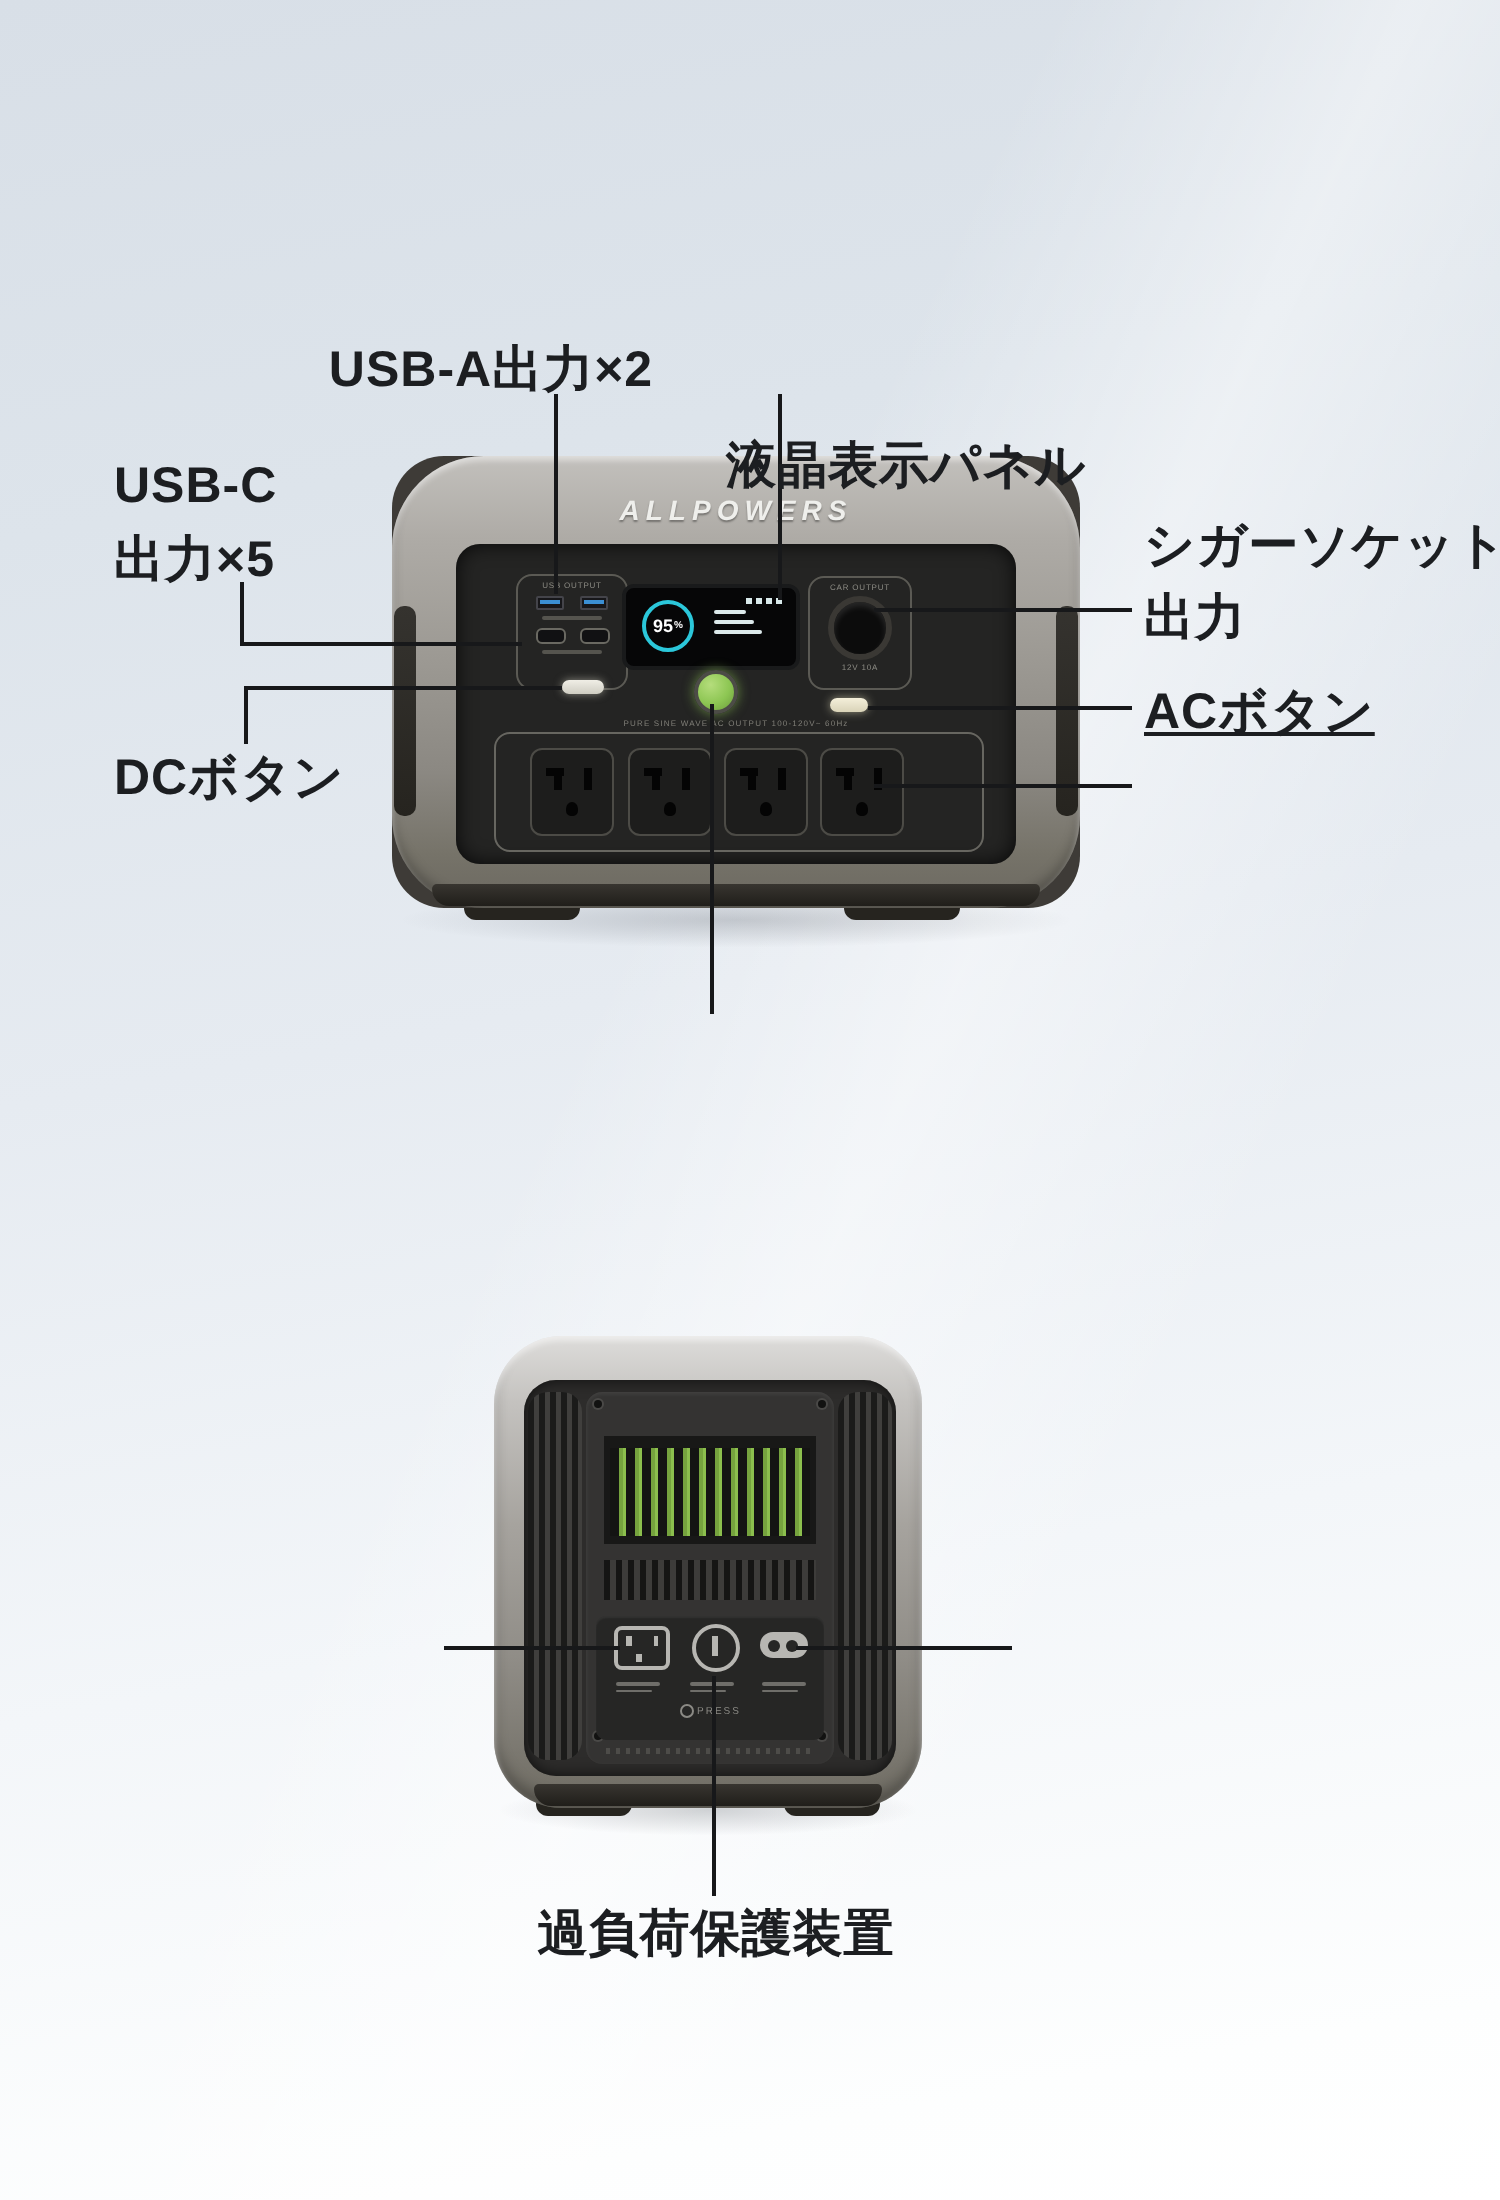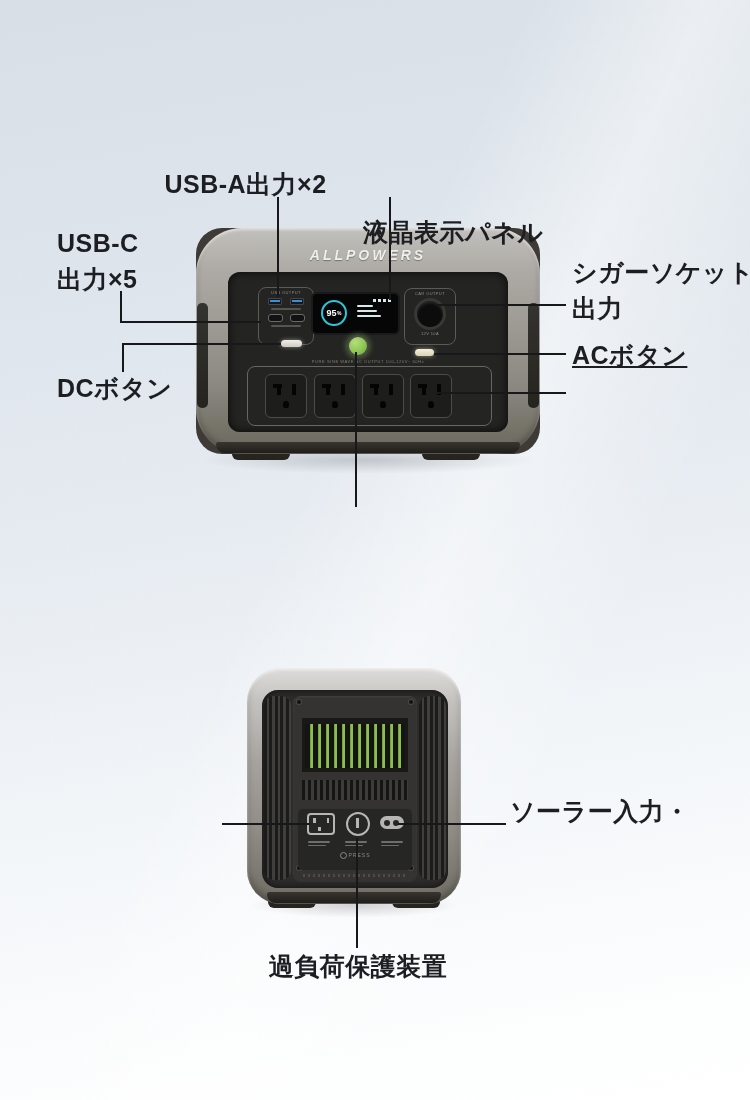--- a/index.html
+++ b/index.html
@@ -255,16 +255,15 @@
         <div class="dots"></div>
       </div>
     </div>
     <div class="base"></div>
   </div>
 
   <div class="ln h" style="left:222px;top:823px;width:88px;"></div>
   <div class="ln h" style="left:398px;top:823px;width:108px;"></div>
   <div class="ln v" style="left:356px;top:838px;height:110px;"></div>
 
-  <div class="lbl" style="left:510px;top:795px;">ソーラー入力・</div>
   <div class="lbl center" style="left:263px;top:950px;width:190px;">過負荷保護装置</div>
 
 </div>
 
 </body></html>

